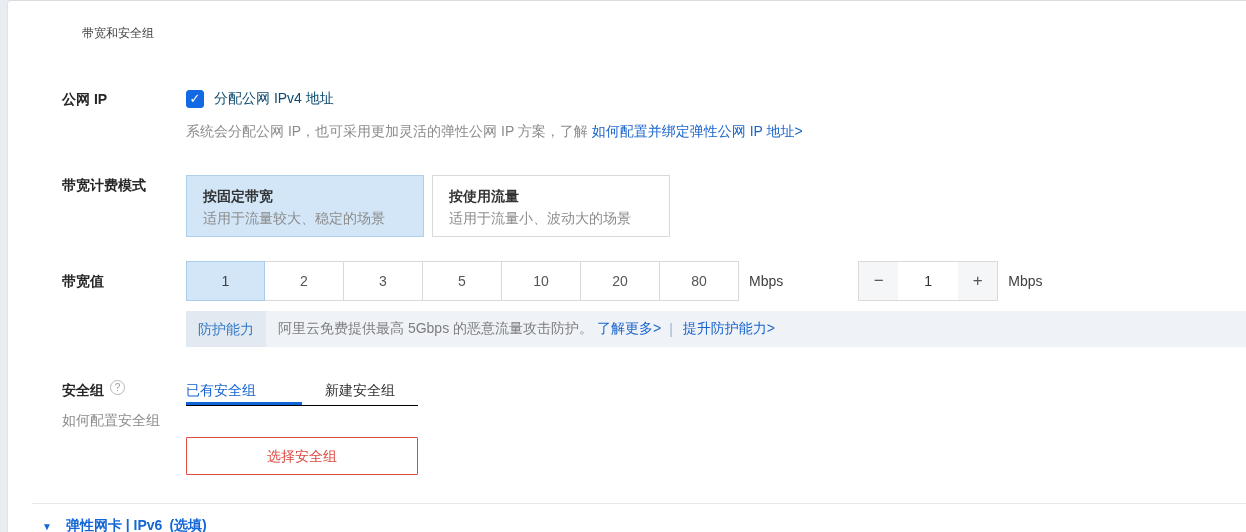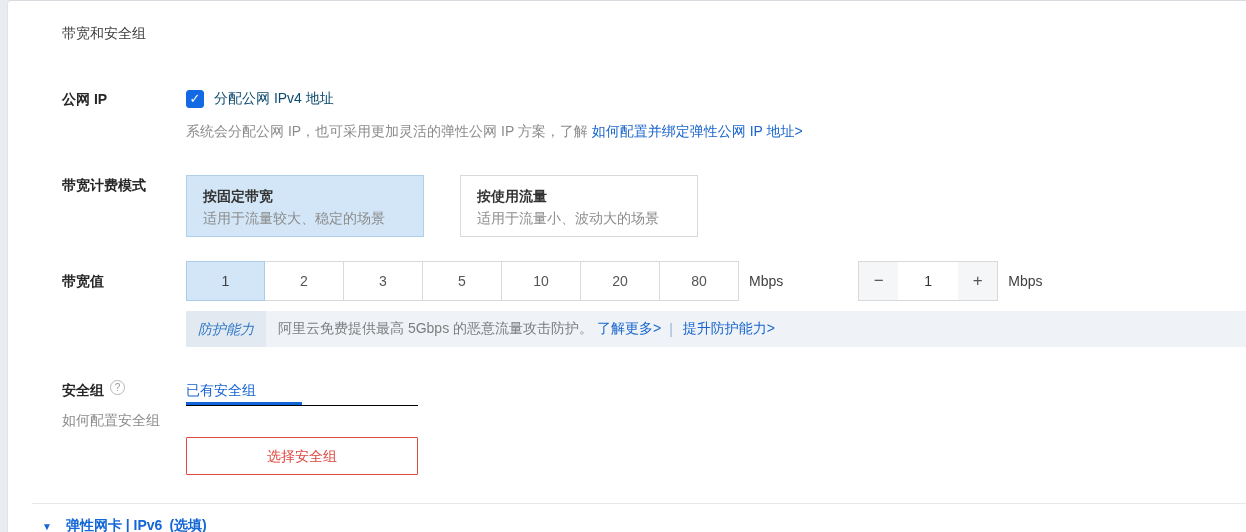--- a/index.html
+++ b/index.html
@@ -11,42 +11,42 @@
     overflow:hidden;
   }
   .card {
     position:absolute; left:7px; top:0; right:0; bottom:0;
     background:#fff;
     border-top:1px solid #d8dce0;
     border-left:1px solid #dfe3e7;
     border-radius:4px 0 0 0;
     padding-top:22px;
   }
-  .section-title { margin-left:54px; font-size:14px; color:#404040; height:20px; line-height:20px; }
+  .section-title { margin-left:74px; font-size:12px; color:#404040; height:20px; line-height:20px; }
 
   .row { display:flex; margin-left:54px; }
   .row-label { width:124px; flex-shrink:0; font-weight:bold; color:#262626; font-size:14px; line-height:20px; }
   .row-content { flex:1; }
 
   
   .row-pubip { margin-top:46px; }
   .cb-line { display:flex; align-items:center; height:20px; }
   .checkbox {
     width:18px; height:18px; border-radius:3px;
     background:#1269e3; border:1px solid #1269e3;
     color:#fff; font-size:13px; line-height:16px; text-align:center;
     cursor:pointer; font-weight:bold;
   }
   .cb-label { margin-left:10px; color:#0c4a6e; }
   .pubip-desc { margin-top:12px; color:#8c8c8c; height:20px; line-height:20px; }
   a.link { color:#1a65cc; text-decoration:none; cursor:pointer; }
 
   
   .row-billing { margin-top:34px; }
-  .mode-cards { display:flex; gap:36px; }
+  .mode-cards { display:flex; gap:8px; }
   .mode-card {
     width:238px; height:62px; padding:9px 16px 0 16px;
     border:1px solid #d9d9d9; background:#fff; cursor:pointer;
   }
   .mode-card.selected { background:#d2e6f7; border-color:#aed0ec; }
   .mode-title { font-weight:bold; color:#333; line-height:22px; }
   .mode-sub { color:#8c8c8c; line-height:22px; }
 
   
   .row-bw { margin-top:24px; align-items:center; }
@@ -72,21 +72,21 @@
   .step-value { flex:1; background:#fff; text-align:center; line-height:38px; color:#333; }
 
   
   .row-notice { margin-top:10px; }
   .notice-bar {
     display:flex; align-items:center; height:36px;
     background:#eff3f8; color:#7d7d7d;
   }
   .notice-tag {
     background:#e2e9f0; color:#3179c8; height:36px; line-height:36px;
-    padding:0 12px; margin-right:12px;font-style:italic;
+    padding:0 12px; margin-right:12px;
   }
   .notice-bar a.link { margin-left:4px; }
   .notice-sep { margin:0 6px 0 8px; color:#9bb6d2; }
 
   
   .row-sec { margin-top:33px; }
   .sec-label-line { display:flex; align-items:flex-start; }
   .help-icon {
     display:inline-block; width:15px; height:15px; margin-left:6px;
     border:1px solid #b8b8b8; border-radius:50%; color:#9b9b9b;
@@ -189,20 +189,21 @@
     <div class="row-label">
       <div class="sec-label-line">
         <span>安全组</span>
         <span class="help-icon">?</span>
       </div>
       <div class="sec-sublink">如何配置安全组</div>
     </div>
     <div class="row-content">
       <div class="tabs">
         <div class="tab active">已有安全组</div>
+        <div class="tab t2">新建安全组</div>
       </div>
       <div class="select-btn">选择安全组</div>
     </div>
   </div>
 
   <div class="divider"></div>
   <div class="collapse-header">
     <span class="caret">▼</span>
     <span class="collapse-title">弹性网卡 | IPv6</span>
     <span class="collapse-optional">(选填)</span>

